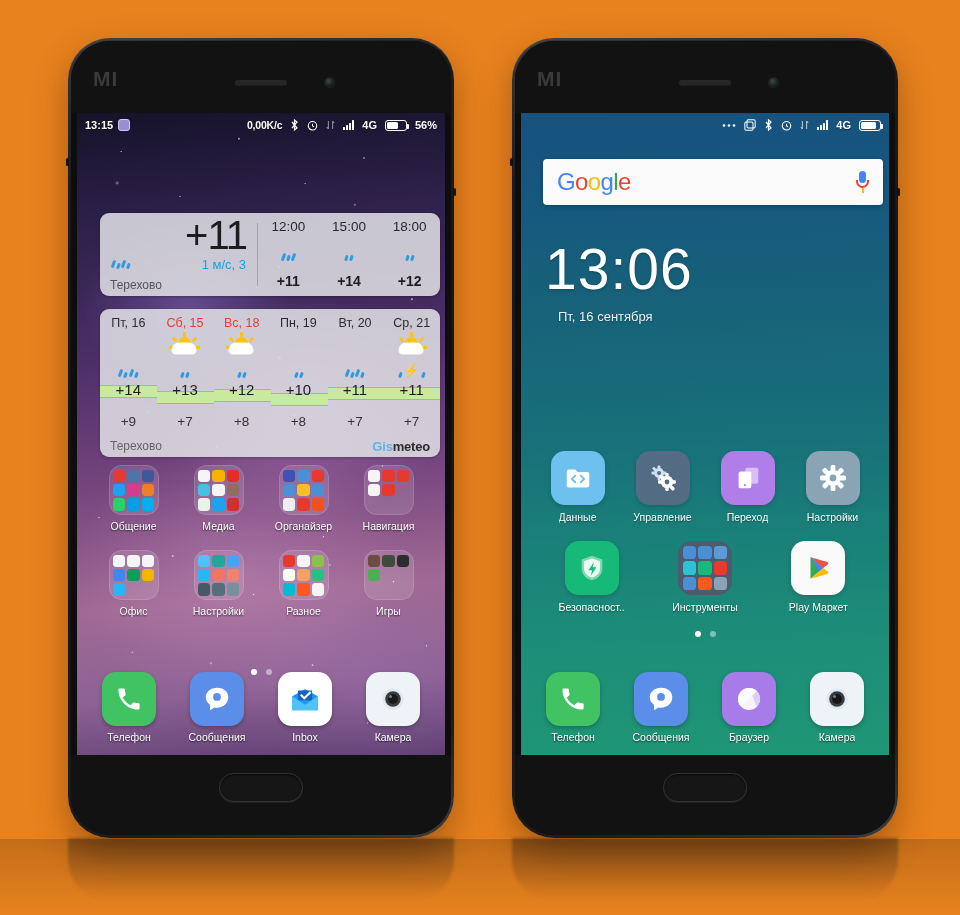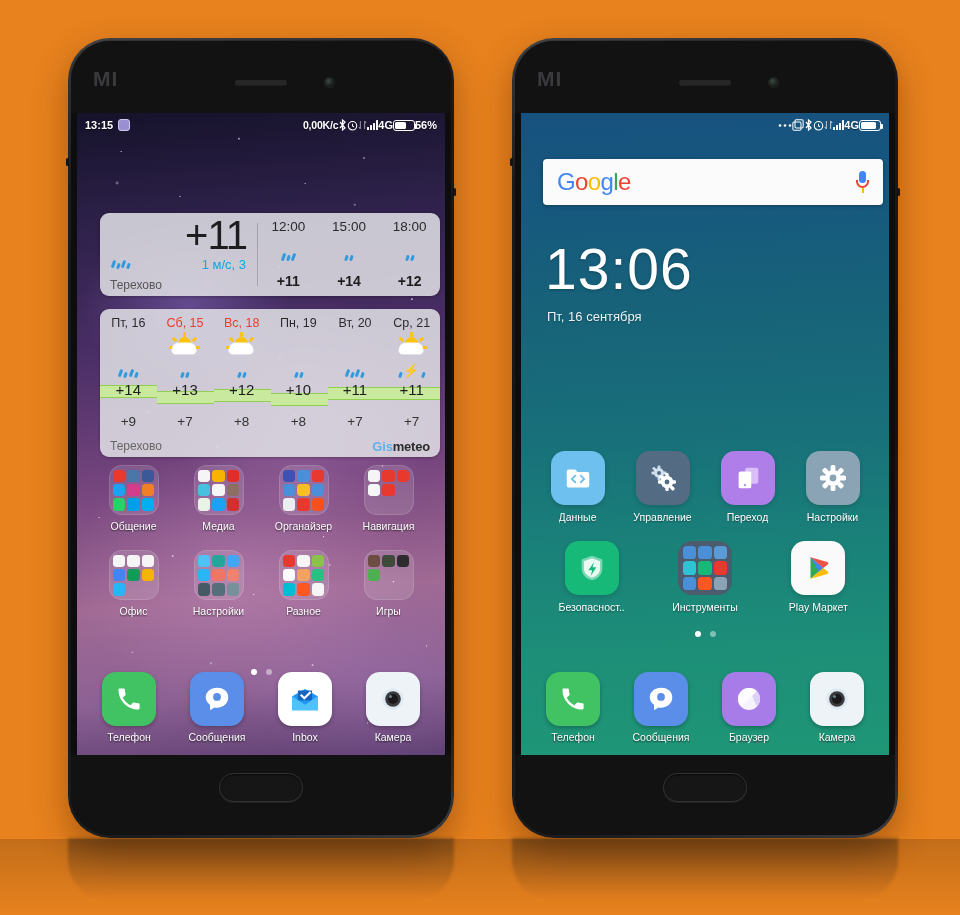--- a/index.html
+++ b/index.html
@@ -127,21 +127,21 @@
   }
 
   
   .statusbar {
     position:absolute; left:0; right:0; top:0; height: 24px;
     display:flex; align-items:center; padding: 0 8px;
     color:#fff; font-size: 11px; font-weight:700;
     text-shadow: 0 1px 1px rgba(0,0,0,.5);
   }
   .sb-left { display:flex; align-items:center; gap:5px; }
-  .sb-right { margin-left:auto; display:flex; align-items:center; gap:0; }
+  .sb-right { margin-left:auto; display:flex; align-items:center; gap:8px; }
   .sb-ico { display:inline-flex; align-items:center; }
   .net-speed { font-size:10.5px; font-weight:700; letter-spacing:-.2px; }
   .sig-bars { display:inline-flex; align-items:flex-end; gap:1px; height:10px; }
   .sig-bars i { display:block; width:2px; background:#fff; border-radius:.5px; }
   .sig-bars i:nth-child(1){height:3px} .sig-bars i:nth-child(2){height:5px}
   .sig-bars i:nth-child(3){height:7px} .sig-bars i:nth-child(4){height:10px}
   .battery {
     width:22px; height:11px; border:1.4px solid #fff; border-radius:3px;
     position:relative; display:inline-block;
   }
@@ -234,21 +234,21 @@
     box-shadow:0 1px 4px rgba(0,0,0,.3);
   }
   .g-logo { font-size: 24px; letter-spacing: -.6px; font-family:"Liberation Sans", sans-serif; }
   .g-logo .b{color:#4285f4}.g-logo .r{color:#ea4335}.g-logo .y{color:#fbbc05}.g-logo .g{color:#34a853}
   .mic { margin-left:auto; width:13px; height:22px; position:relative; }
   .mic .cap { position:absolute; left:3px; top:0; width:7px; height:12px; border-radius:4px; background:#4285f4; }
   .mic .arc { position:absolute; left:0; top:9px; width:13px; height:8px; border:2px solid #ea4335; border-top:none; border-radius:0 0 8px 8px; }
   .mic .st { position:absolute; left:5.5px; top:17px; width:2px; height:5px; background:#fbbc05; }
 
   .clock-big { position:absolute; left:24px; top:128px; font-size:57px; font-weight:300; color:#fff; letter-spacing:1px; text-shadow:0 1px 3px rgba(0,0,0,.25); line-height:1; }
-  .clock-date { position:absolute; left:26px; top:196px; font-size:13px; color:rgba(255,255,255,.92); text-shadow:0 1px 2px rgba(0,0,0,.3); }
+  .clock-date { position:absolute; left:37px; top:196px; font-size:13px; color:rgba(255,255,255,.92); text-shadow:0 1px 2px rgba(0,0,0,.3); }
 
   .grid-r { position:absolute; left:14px; right:14px; top:338px; }
   .r-ico { width:54px; height:54px; border-radius:14px; display:flex; align-items:center; justify-content:center; box-shadow:0 2px 5px rgba(0,0,0,.16); }
   .grid-r .lab { margin-top:6px; font-size:10.5px; color:#fff; text-shadow:0 1px 2px rgba(0,0,0,.45); white-space:nowrap; overflow:hidden; text-overflow:ellipsis; max-width:86px; text-align:center; }
 
   .r-folder { width:54px; height:54px; border-radius:14px; background:#4a5c6d;
     display:grid; grid-template-columns:repeat(3,1fr); gap:2.4px; padding:5px; }
   .r-folder .mi { border-radius:3.6px; display:flex; align-items:center; justify-content:center; font-size:7px; color:#fff; }
   .reflection {
     position:absolute; left:0; right:0; bottom:0; height:76px;

